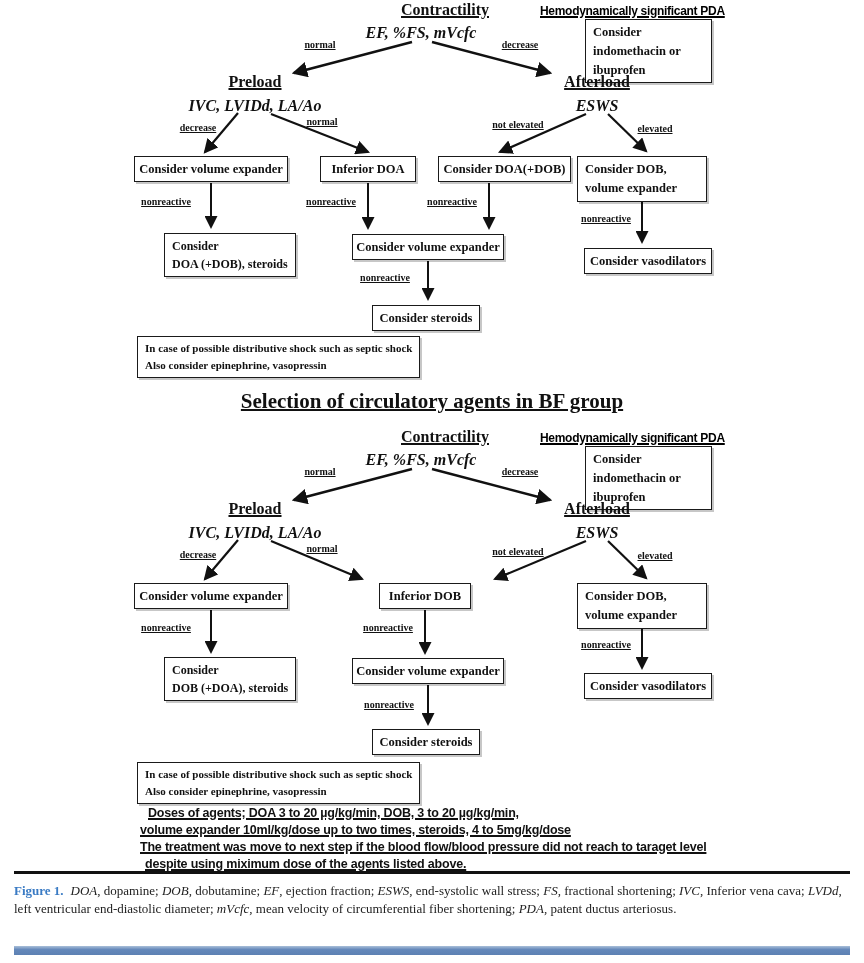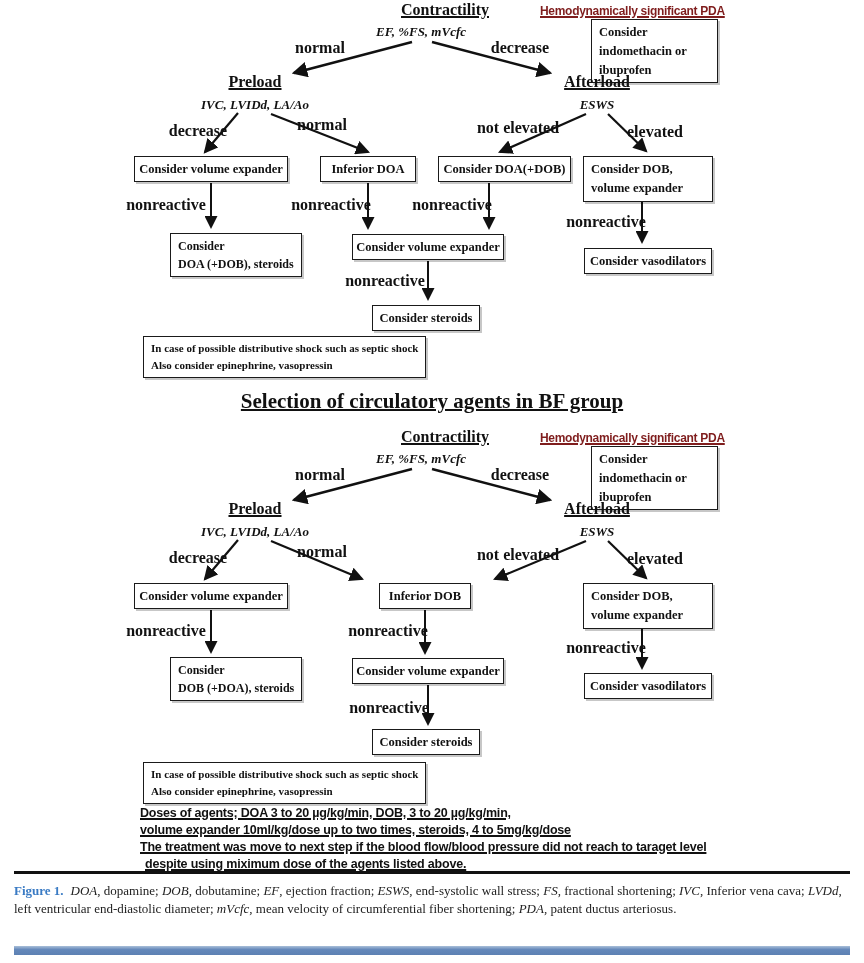--- a/index.html
+++ b/index.html
@@ -1,31 +1,31 @@
 <!DOCTYPE html>
 <html><head>
 <meta charset="utf-8">
 <style>
   html,body{margin:0;padding:0;background:#fff;}
   .canvas{position:relative;width:864px;height:963px;background:#fff;overflow:hidden;
           font-family:"Liberation Serif",serif;color:#111;}
   .abs{position:absolute;white-space:nowrap;}
   .ctr{transform:translateX(-50%);}
   .ser{font-family:"Liberation Serif",serif;font-weight:bold;color:#111;}
-  .san{font-family:"Liberation Sans",sans-serif;font-weight:bold;color:#7f1d1d;}
+  .san{font-family:"Liberation Sans",sans-serif;font-weight:bold;color:#000000;}
   .u{text-decoration:underline;text-decoration-thickness:1.5px;}
   .node-hdr{font-size:16px;}
-  .meas{font-size:13px;font-style:italic;}
-  .lbl{font-size:16px;}
+  .meas{font-size:16px;font-style:italic;}
+  .lbl{font-size:10px;text-decoration:underline;}
   .pda-hdr{font-size:12px;letter-spacing:-0.3px;}
   .fbox{border:1.5px solid #1a1a1a;box-shadow:2px 2px 0 rgba(0,0,0,.22);background:#fff;
         font-family:"Liberation Serif",serif;font-weight:bold;font-size:12.5px;color:#111;
         display:flex;align-items:center;justify-content:center;text-align:center;
         padding:1px 4px;box-sizing:border-box;}
-  .fbox.ml{display:inline-block;text-align:left;padding:3px 7px;line-height:1.5;margin-left:6px;}
+  .fbox.ml{display:inline-block;text-align:left;padding:3px 7px;line-height:1.5;}
   .fbox.ml .bl{white-space:nowrap;}
   .title2{font-size:21px;font-weight:bold;text-decoration:underline;text-decoration-thickness:2px;}
   .note{font-family:"Liberation Sans",sans-serif;font-weight:bold;font-size:12.5px;
         letter-spacing:-0.2px;text-decoration:underline;text-decoration-thickness:1.5px;color:#111;}
   .rule{background:#111;}
   .caption{font-family:Liberation Serif, serif;font-size:13px;line-height:18px;
            color:#222;white-space:normal;}
   .cap-label{color:#3a7bc4;font-weight:bold;margin-right:7px;}
   .cap-i{font-style:italic;}
   .bluebar{background:linear-gradient(180deg,#a9bfd9 0%,#6488ba 40%,#5d81b3 100%);}
@@ -160,21 +160,21 @@
   <div class="abs fbox" style="left:584px;top:673px;width:128px;height:26px">Consider vasodilators</div>
 
   <div class="abs ctr ser lbl" style="left:389px;top:699px">nonreactive</div>
   <div class="abs fbox" style="left:372px;top:729px;width:108px;height:26px">Consider steroids</div>
 
   <div class="abs fbox ml" style="left:137px;top:762px;font-size:11px;line-height:1.55">
     <div class="bl">In case of possible distributive shock such as septic shock</div>
     <div class="bl">Also consider epinephrine, vasopressin</div>
   </div>
 
-  <div class="abs note" style="left:140px;top:806px">Doses of agents; DOA 3 to 20 µg/kg/min, DOB, 3 to 20 µg/kg/min,</div>
+  <div class="abs note" style="left:148px;top:806px">Doses of agents; DOA 3 to 20 µg/kg/min, DOB, 3 to 20 µg/kg/min,</div>
   <div class="abs note" style="left:140px;top:823px">volume expander 10ml/kg/dose up to two times, steroids, 4 to 5mg/kg/dose</div>
   <div class="abs note" style="left:145px;top:857px">despite using miximum dose of the agents listed above.</div>
   <div class="abs note" style="left:140px;top:840px">The treatment was move to next step if the blood flow/blood pressure did not reach to taraget level</div>
 
   <div class="abs rule" style="left:14px;top:871px;width:836px;height:3px"></div>
 
   <div class="abs caption" style="left:14px;top:882px;width:838px">
     <span class="cap-label">Figure 1.</span><span class="cap-i">DOA</span><span>, dopamine; </span><span class="cap-i">DOB</span><span>, dobutamine; </span><span class="cap-i">EF</span><span>, ejection fraction; </span><span class="cap-i">ESWS</span><span>, end-systolic wall stress; </span><span class="cap-i">FS</span><span>, fractional shortening; </span><span class="cap-i">IVC</span><span>, Inferior vena cava; </span><span class="cap-i">LVDd</span><span>, left ventricular end-diastolic diameter; </span><span class="cap-i">mVcfc</span><span>, mean velocity of circumferential fiber shortening; </span><span class="cap-i">PDA</span><span>, patent ductus arteriosus.</span>
   </div>
 

